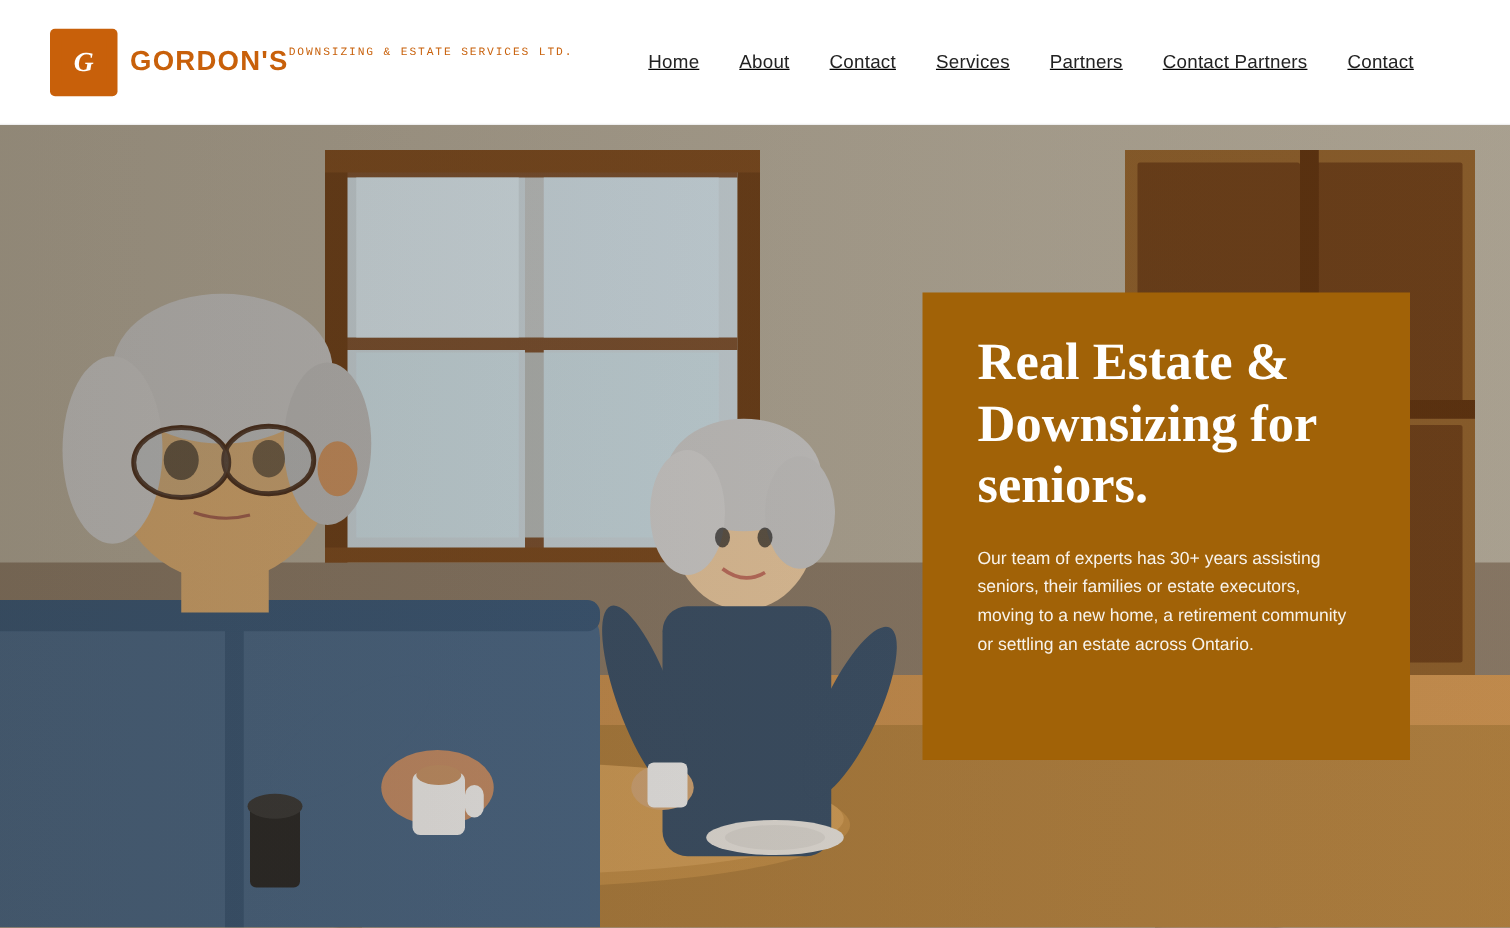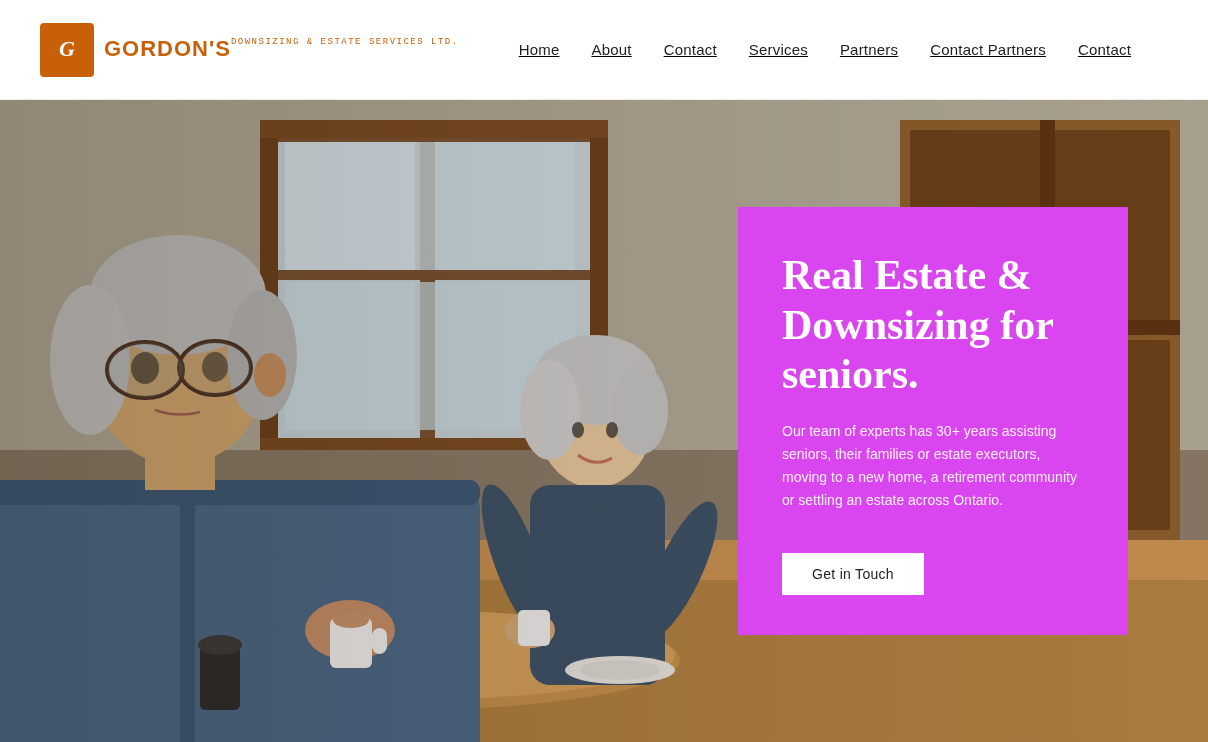--- a/index.html
+++ b/index.html
@@ -123,22 +123,22 @@
       z-index: 1;
     }
 
     
     .hero-content-box {
       position: absolute;
       right: 80px;
       top: 50%;
       transform: translateY(-50%);
       width: 390px;
-      background: #d946ef;
-      padding: 44px 44px 40px 44px;
+      background: #a16207;
+      padding: 32px 44px 40px 44px;
       z-index: 5;
     }
 
     .hero-title {
       font-family: Georgia, serif;
       font-size: 42px;
       font-weight: 700;
       color: #ffffff;
       line-height: 1.18;
       margin-bottom: 20px;
@@ -305,15 +305,14 @@
         </linearGradient>
       </defs>
     </svg>
   </div>
 
   <div class="hero-overlay"></div>
 
   <div class="hero-content-box">
     <h1 class="hero-title">Real Estate &amp; Downsizing for seniors.</h1>
     <p class="hero-description">Our team of experts has 30+ years assisting seniors, their families or estate executors, moving to a new home, a retirement community or settling an estate across Ontario.</p>
-    <a href="#" class="hero-cta-btn">Get in Touch</a>
   </div>
 </section>
 
 </body></html>

